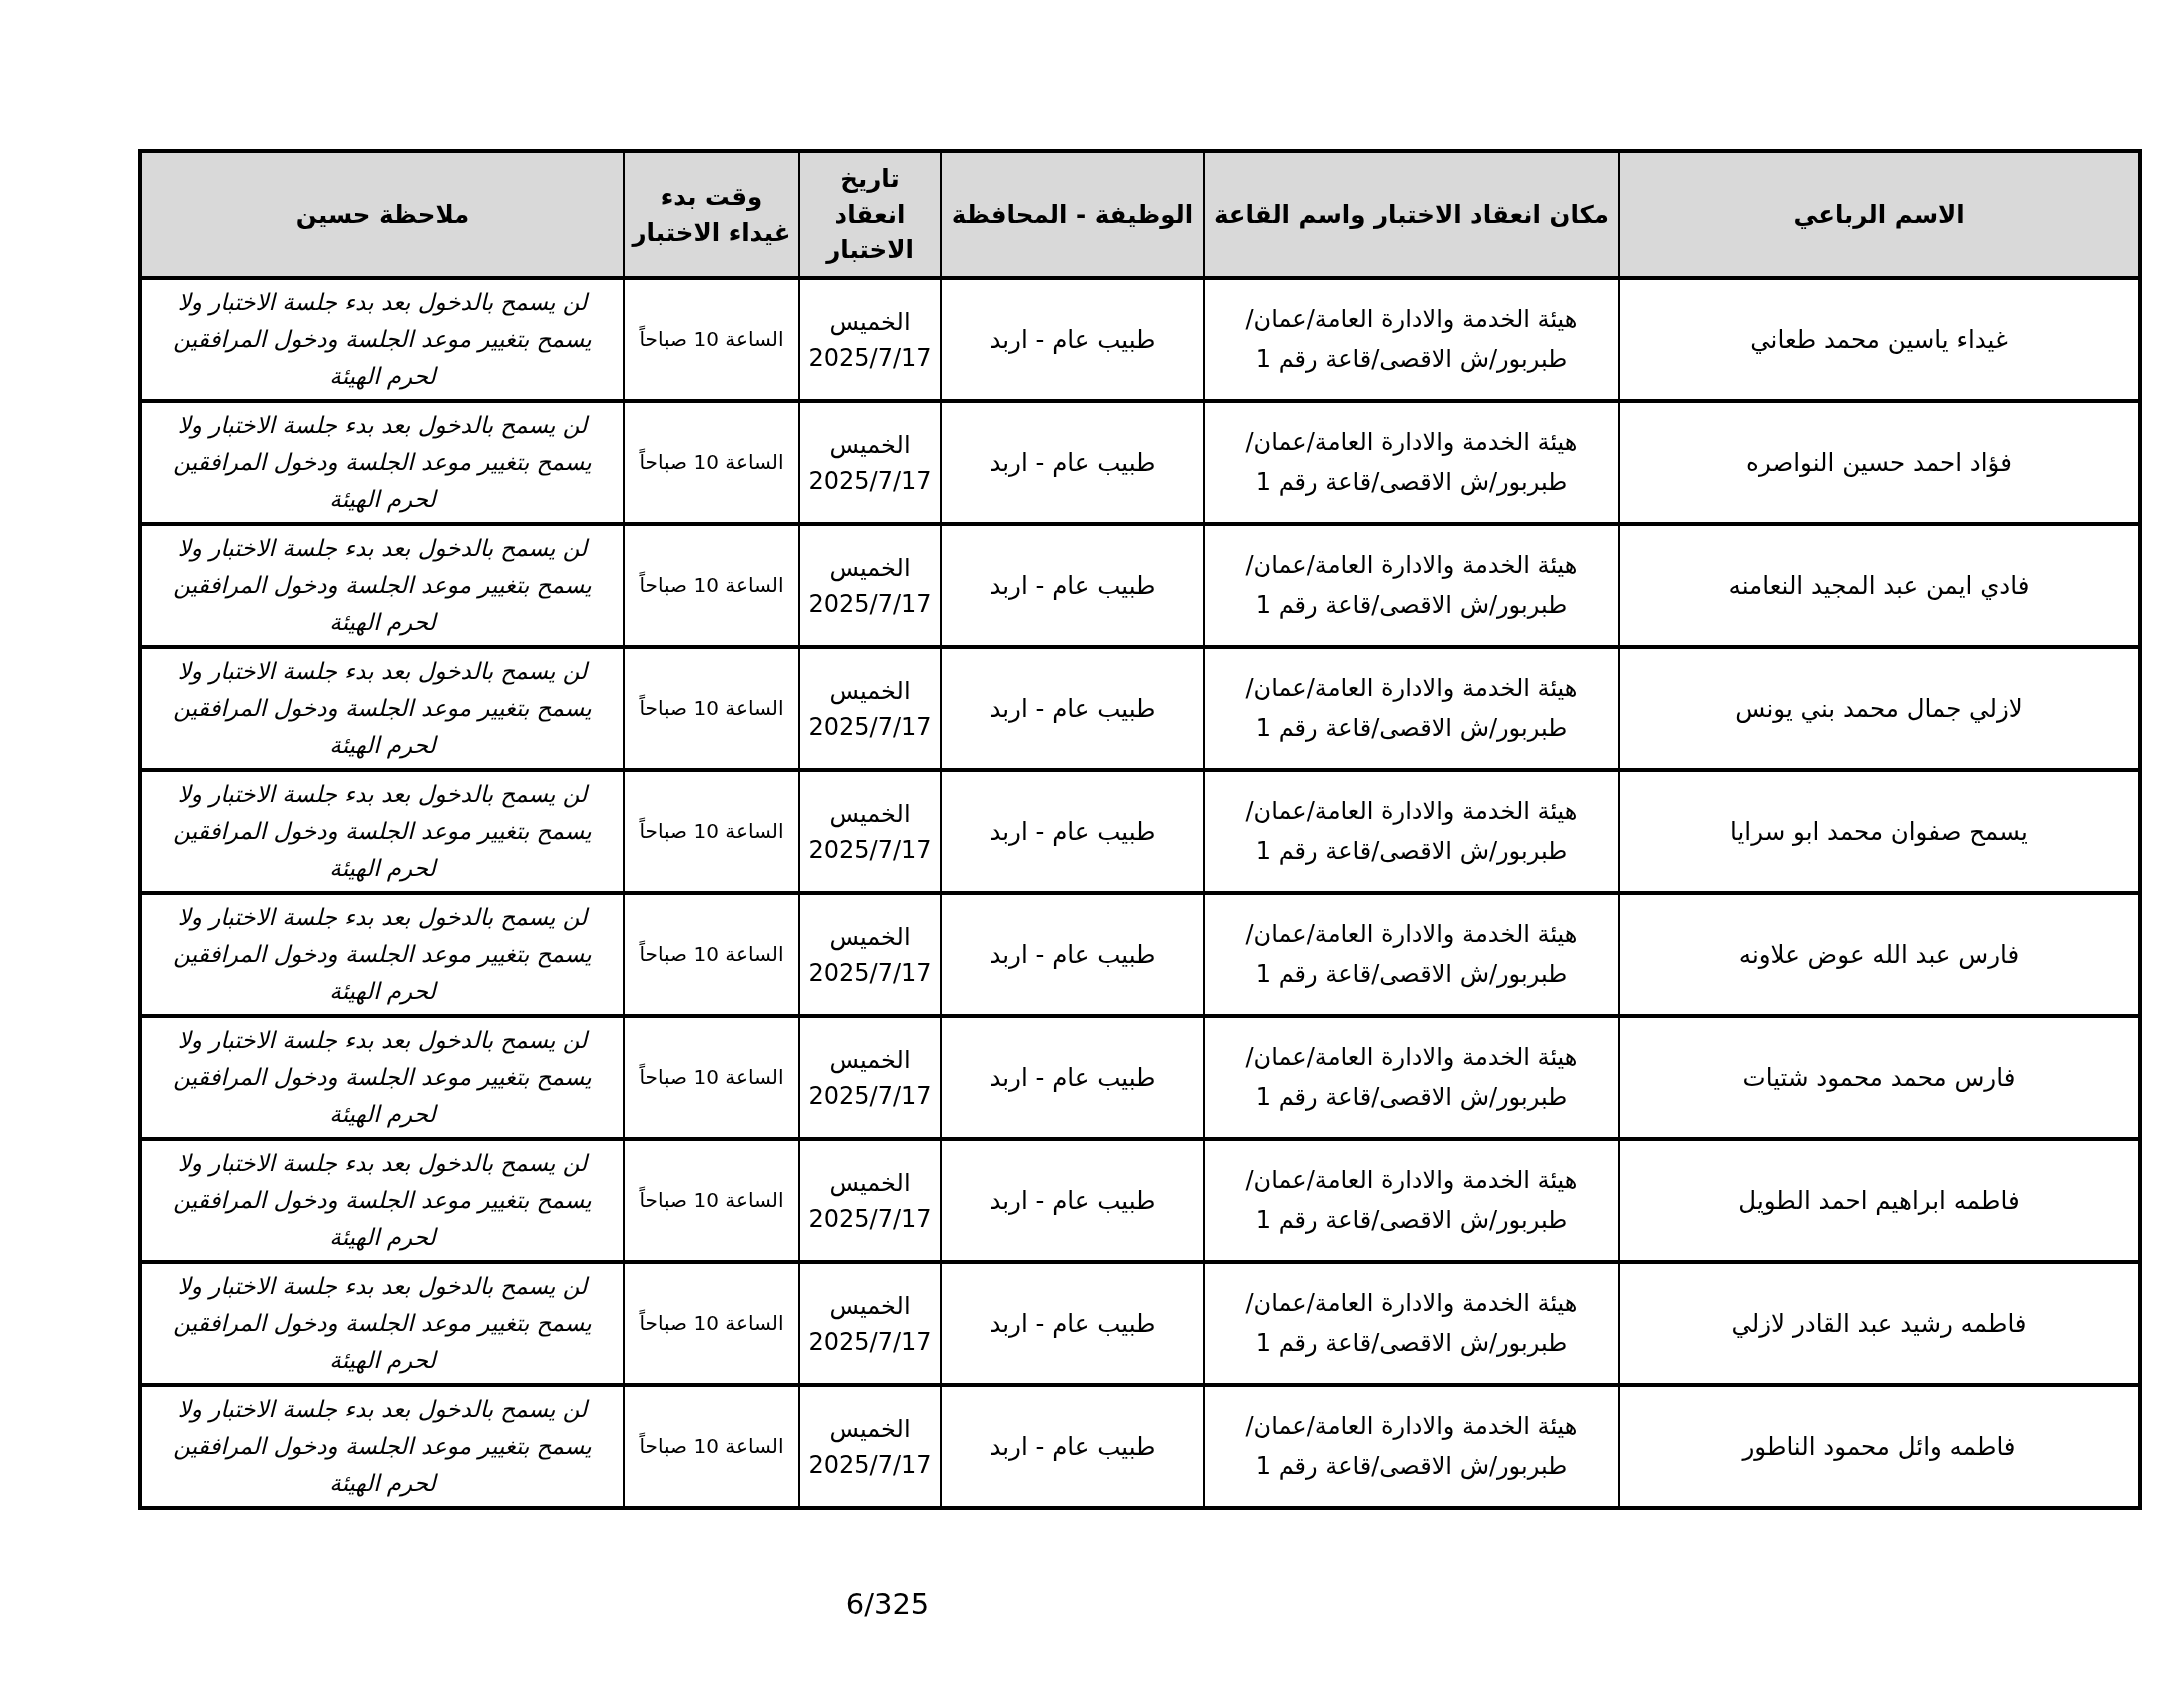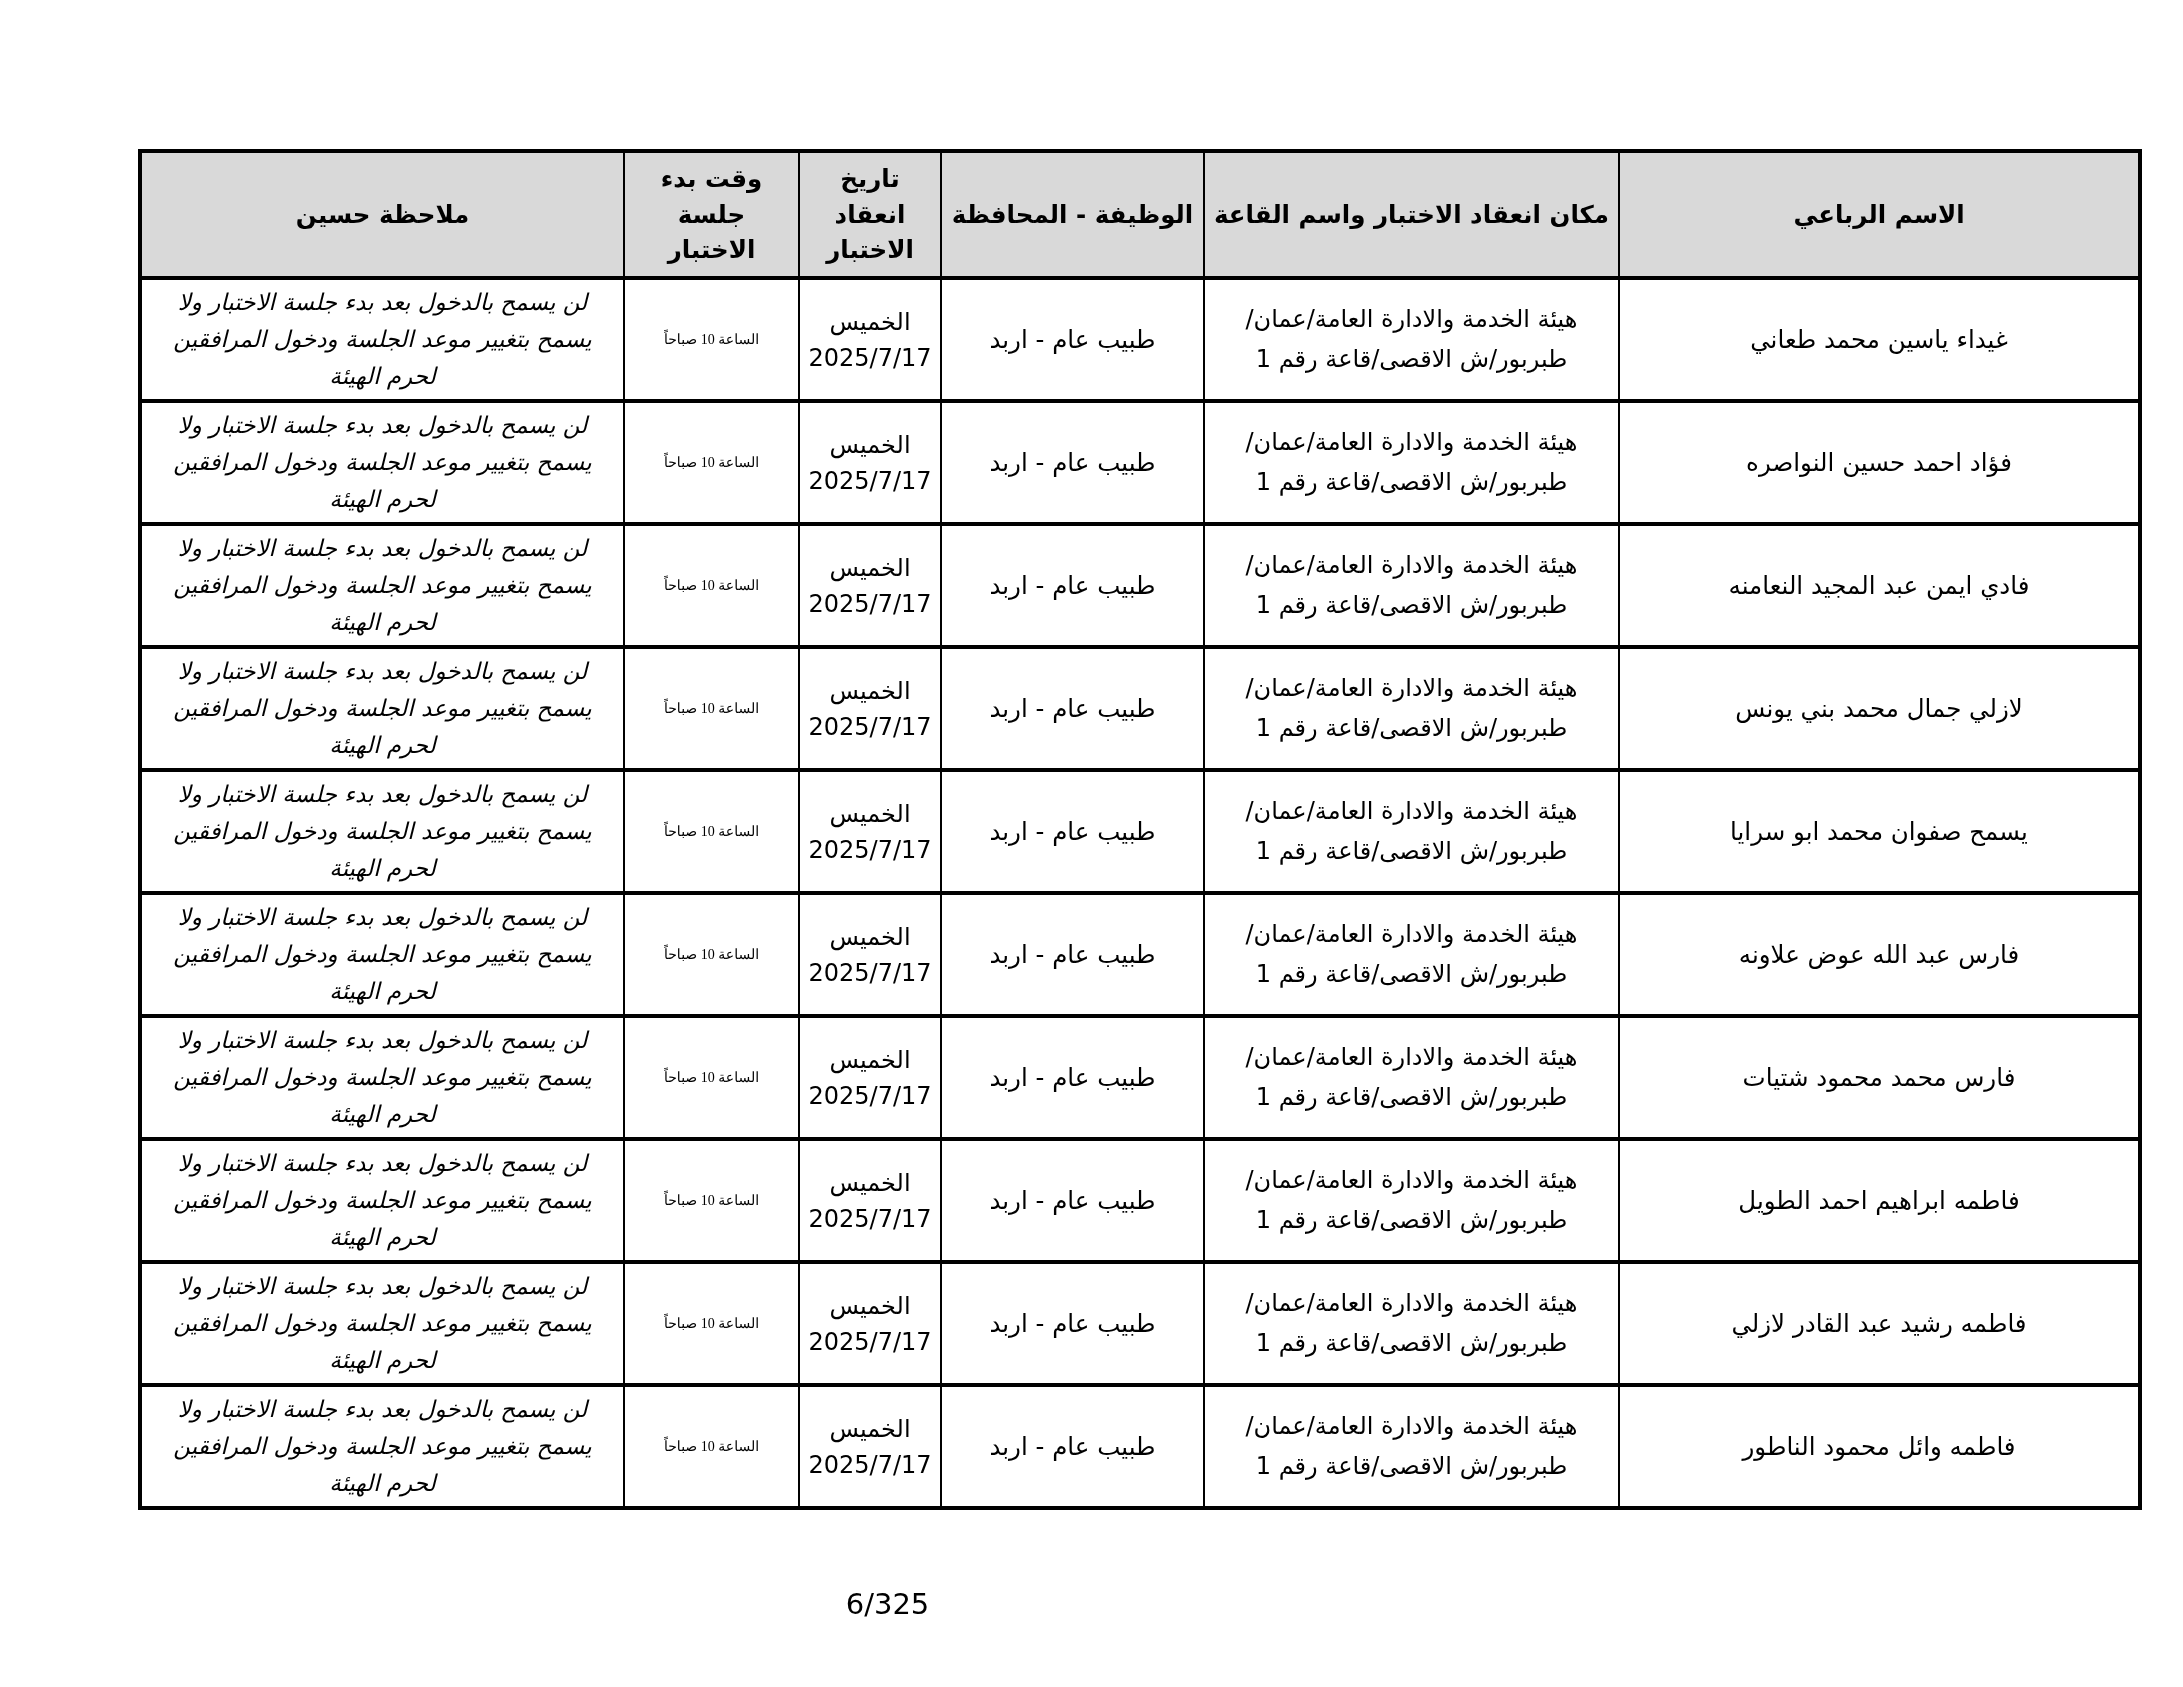--- a/index.html
+++ b/index.html
@@ -52,25 +52,24 @@
     font-weight: bold;
     font-size: 24.5px;
     line-height: 1.45;
   }
   td {
     font-size: 24.5px;
     line-height: 1.55;
     font-weight: normal;
   }
   td.c-time {
-    font-size: 14px;
+    font-size: 20px;
     white-space: nowrap;
     padding-left: 1.3px;
     padding-right: 1.3px;
-    font-family: Liberation Serif, serif;
   }
   td.c-date {
     font-size: 24px;
     line-height: 1.5;
     padding-left: 1.3px;
     padding-right: 1.3px;
   }
   td.c-note {
     font-size: 23px;
     line-height: 1.6;
@@ -102,21 +101,21 @@
       <col style="width:142px">
       <col style="width:175px">
       <col style="width:484px">
     </colgroup>
     <tbody>
       <tr class="header-row">
         <th class="c-name">الاسم الرباعي</th>
         <th class="c-loc">مكان انعقاد الاختبار واسم القاعة</th>
         <th class="c-job">الوظيفة - المحافظة</th>
         <th class="c-date">تاريخ انعقاد الاختبار</th>
-        <th class="c-time">وقت بدء جلسة الاختبار</th>
+        <th class="c-time">وقت بدء غيداء الاختبار</th>
         <th class="c-note">ملاحظة حسين</th>
       </tr>
 
       <tr class="data-row">
         <td class="c-name">غيداء ياسين محمد طعاني</td>
         <td class="c-loc">هيئة الخدمة والادارة العامة/عمان/طبربور/ش الاقصى/قاعة رقم 1</td>
         <td class="c-job">طبيب عام - اربد</td>
         <td class="c-date"><span>الخميس</span><br><span dir="ltr">2025/7/17</span></td>
         <td class="c-time">الساعة 10 صباحاً</td>
         <td class="c-note">لن يسمح بالدخول بعد بدء جلسة الاختبار ولا يسمح بتغيير موعد الجلسة ودخول المرافقين لحرم الهيئة</td>

